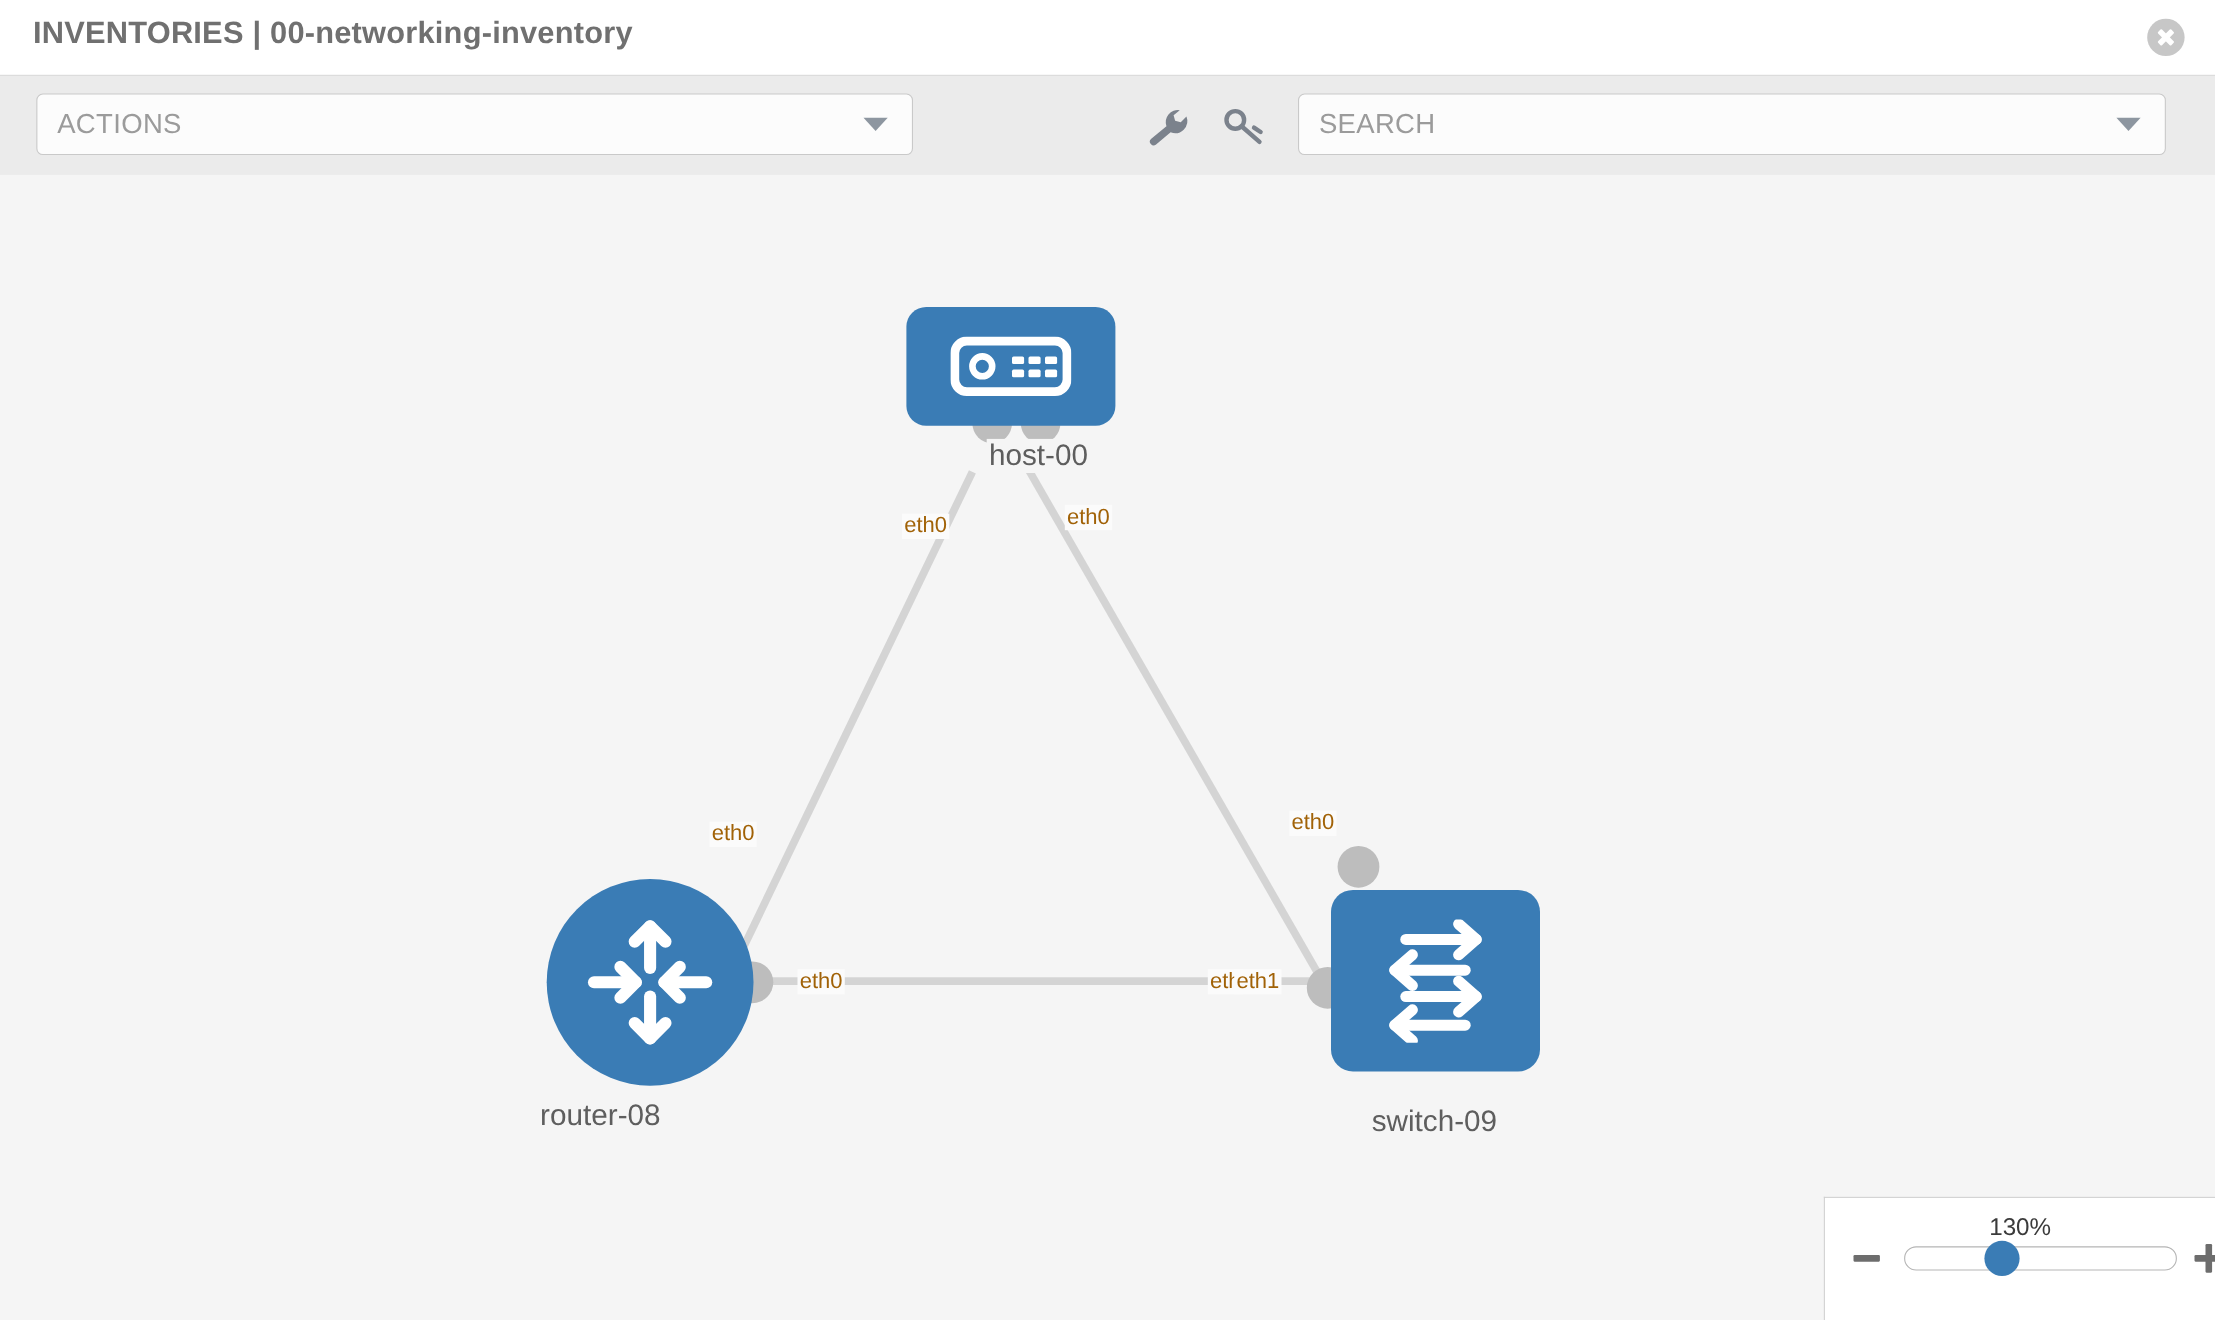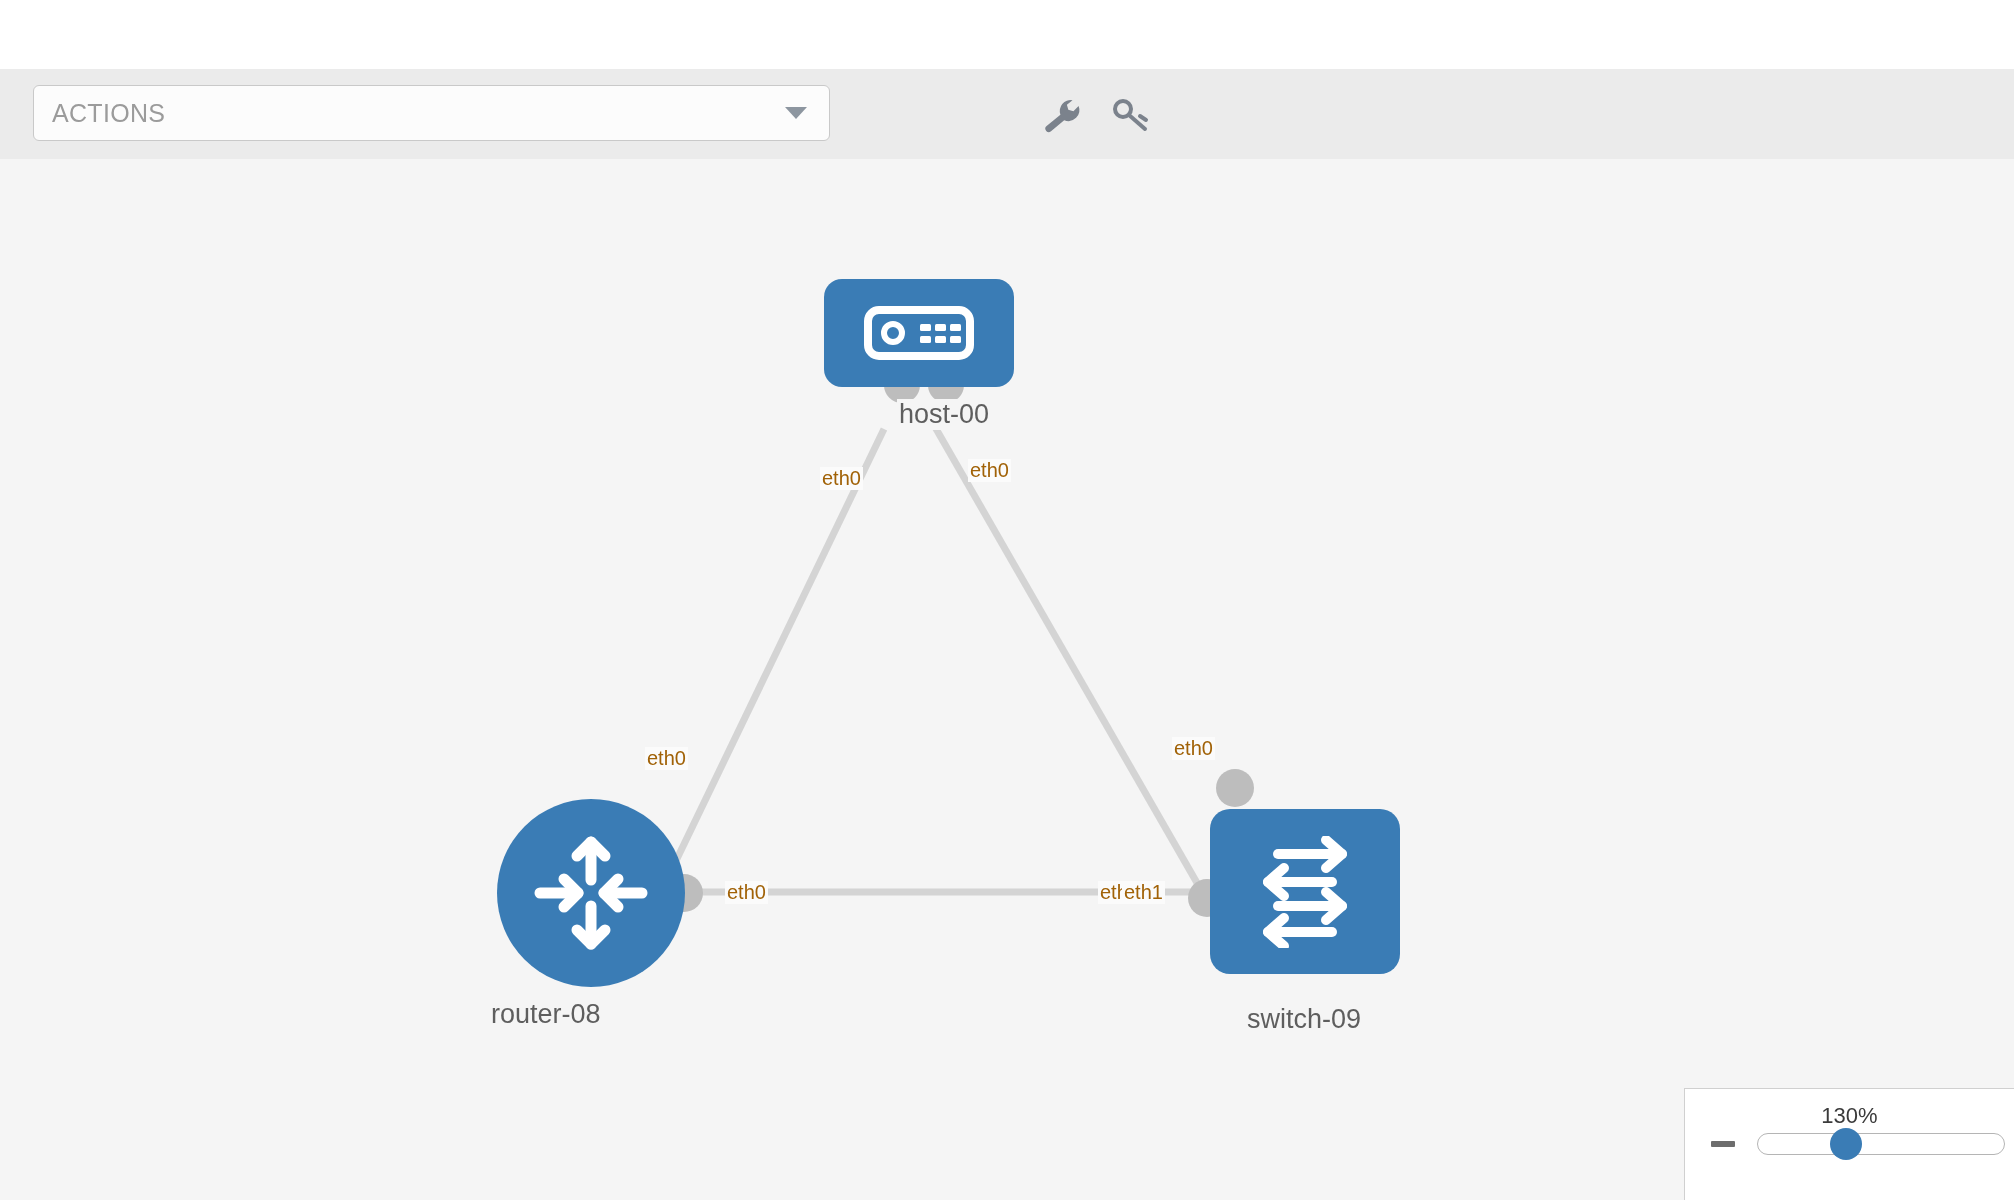--- a/index.html
+++ b/index.html
@@ -144,21 +144,21 @@
   }
   
   #node-switch .node-shape {
     left: 0; top: 0; width: 190px; height: 165px;
     border-radius: 20px;
   }
 
   
   #zoom-panel {
     position: absolute; right: 0; bottom: 0;
-    width: 330px; height: 112px;
+    width: 356px; height: 112px;
     background: #ffffff;
     border: 1px solid #d0d0d0;
     border-right: none; border-bottom: none;
     box-sizing: border-box;
   }
   #zoom-level {
     position: absolute; left: 0; right: 0; top: 14px;
     text-align: center;
     font-size: 22px;
     color: #3b3b3b;
@@ -187,20 +187,27 @@
     background: #3a7cb5;
     border-radius: 50%;
     cursor: pointer;
   }
 </style>
 </head>
 <body>
 
 <div id="app">
 
+  <div id="header">
+    <div id="page-title">INVENTORIES | 00-networking-inventory</div>
+    <div id="close-btn">
+      <span class="x1"></span>
+      <span class="x2"></span>
+    </div>
+  </div>
 
   <div id="toolbar">
 
     <div id="actions-select" class="select-box">
       <span class="select-label">ACTIONS</span>
       <span class="caret"></span>
     </div>
 
     <div id="wrench-icon" class="tool-icon">
       <svg width="42" height="38" viewBox="0 0 42 38">
@@ -211,20 +218,24 @@
     <div id="key-icon" class="tool-icon">
       <svg width="42" height="38" viewBox="0 0 42 38">
         <g fill="none" stroke="#7b828c" stroke-width="4" stroke-linecap="round">
           <circle cx="13" cy="13" r="8"></circle>
           <line x1="19" y1="19" x2="35" y2="33"></line>
           <line x1="30" y1="20" x2="36" y2="24"></line>
         </g>
       </svg>
     </div>
 
+    <div id="search-select" class="select-box">
+      <span class="select-label">SEARCH</span>
+      <span class="caret"></span>
+    </div>
   </div>
 
   <div id="canvas">
 
     <svg id="topology-svg" width="2014" height="1041">
       <g stroke="#d4d4d4" stroke-width="7" fill="none">
         <line x1="660" y1="735" x2="884" y2="270"></line>
         <line x1="935" y1="268" x2="1235" y2="790"></line>
         <line x1="700" y1="733" x2="1208" y2="733"></line>
       </g>

